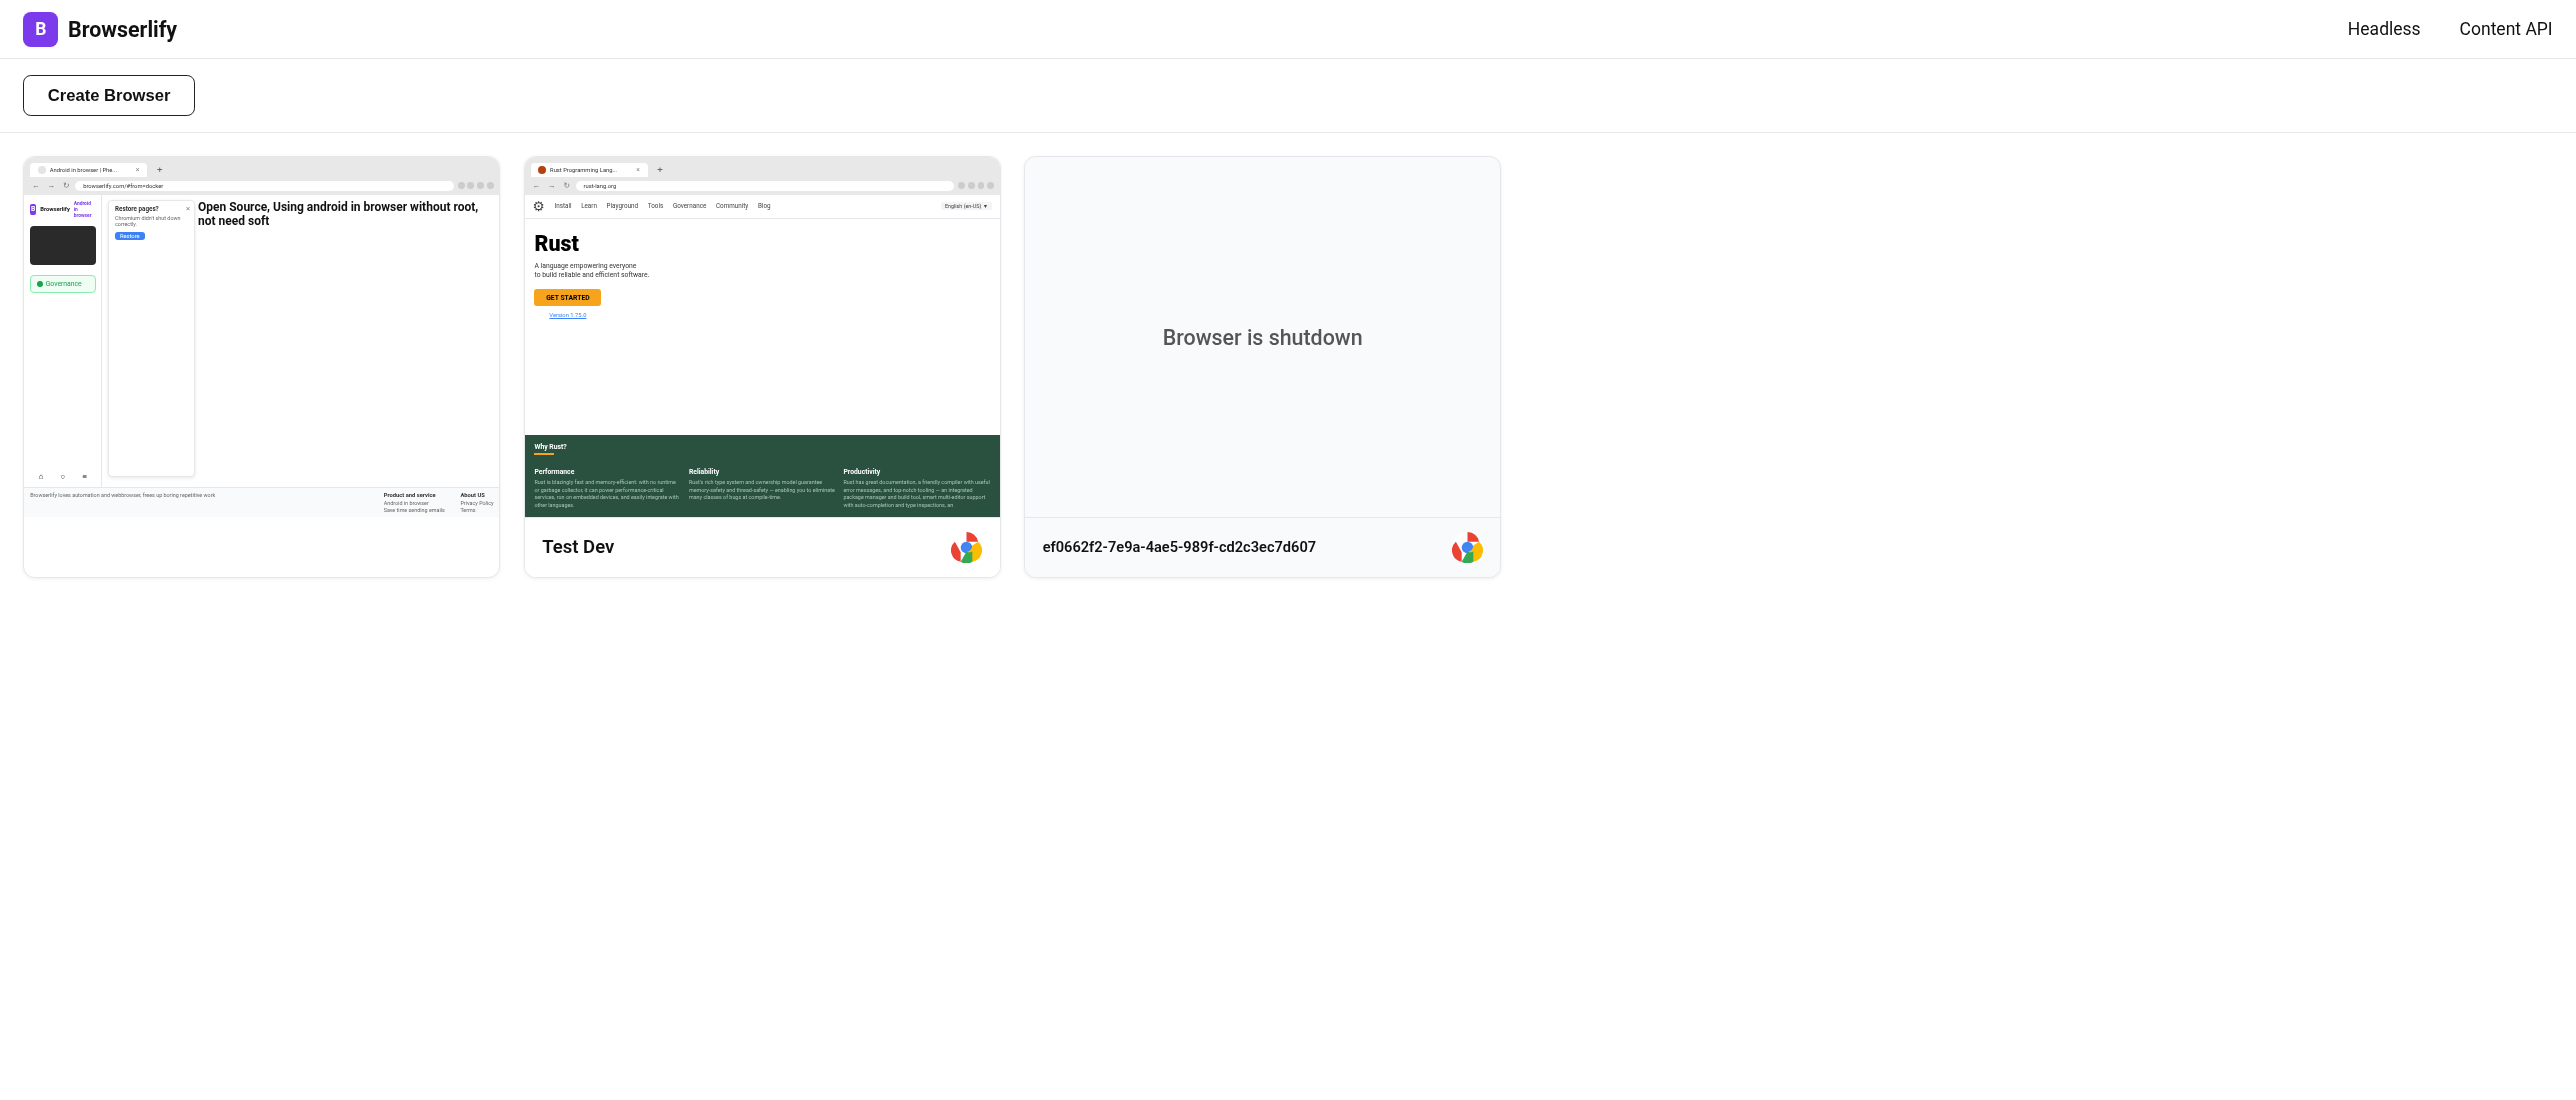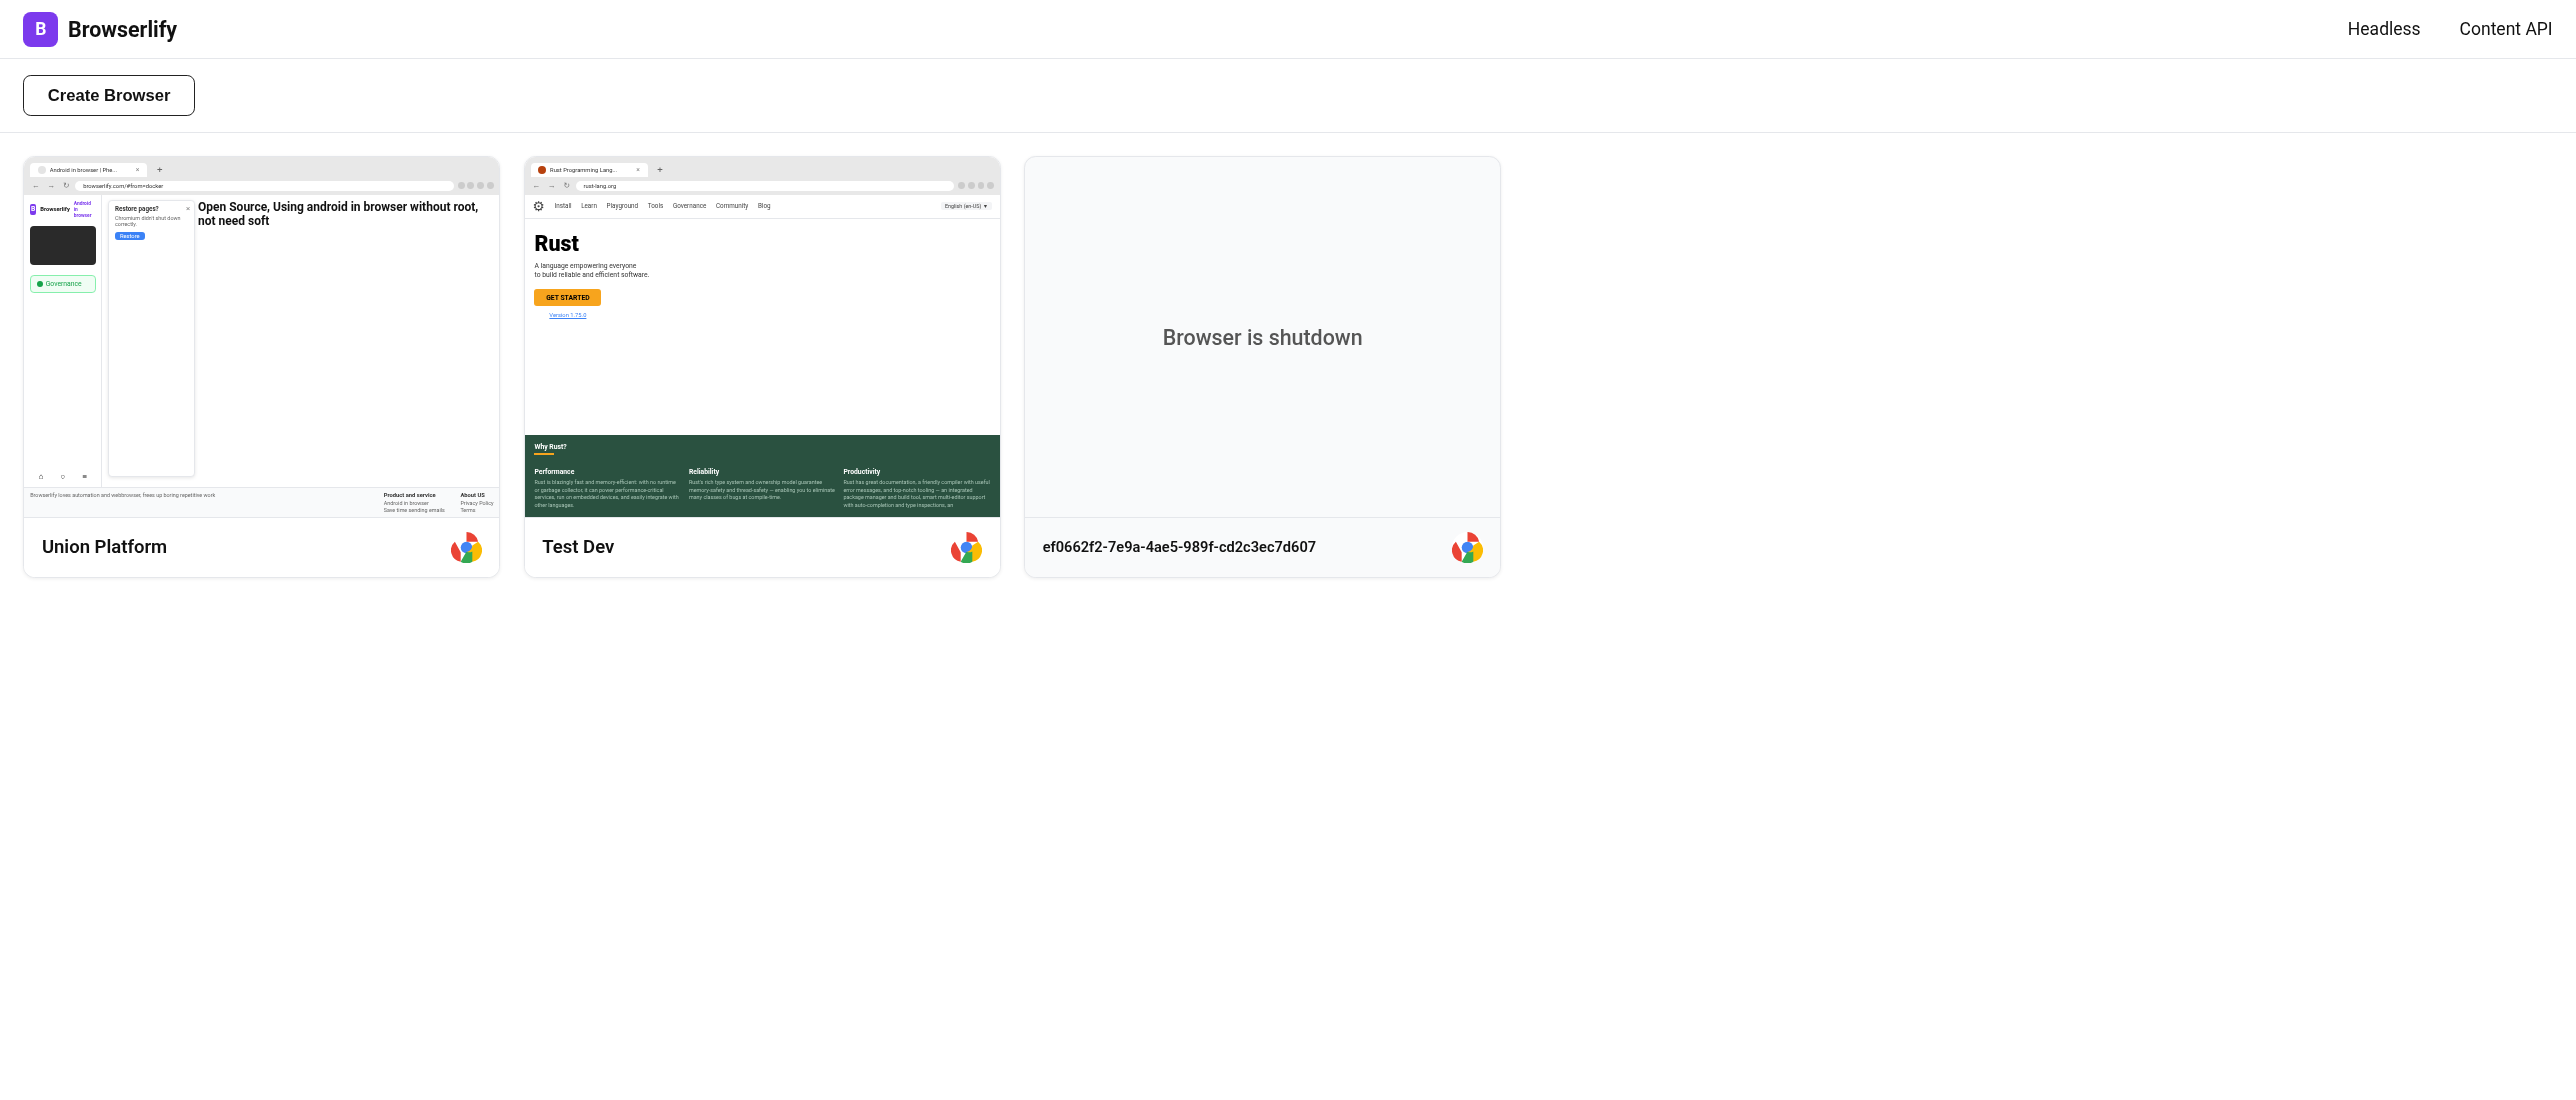--- a/index.html
+++ b/index.html
@@ -433,33 +433,20 @@
             <span style="font-size:5.4px;color:#666;">Android in browser</span>
             <span style="font-size:5.4px;color:#666;">Save time sending emails</span>
           </div>
           <div class="card1-footer-col">
             <span class="card1-footer-title">About US</span>
             <span style="font-size:5.4px;color:#666;">Privacy Policy</span>
             <span style="font-size:5.4px;color:#666;">Terms</span>
           </div>
         </div>
       </div>
-    </div>
-    <div class="browser-card-footer">
-      <span class="browser-card-name">Union Platform</span>
-      <svg class="chrome-icon" viewBox="0 0 32 32" xmlns="http://www.w3.org/2000/svg">
-        <circle cx="16" cy="16" r="16" fill="#fff"></circle>
-        <circle cx="16" cy="16" r="6" fill="#4285f4"></circle>
-        <path d="M16 10 h12 a12 12 0 0 0 -12 -10 z" fill="#ea4335"></path>
-        <path d="M28 10 h-12 a6 6 0 0 1 6 6 l6 10.4 a12 12 0 0 0 6 -16.4 z" fill="none"></path>
-        <path d="M28 10 a12 12 0 0 1 -6 20.8 l-6 -10.8 a6 6 0 0 0 6 -6 z" fill="#fbbc04"></path>
-        <path d="M22 30.8 a12 12 0 0 1 -12 0 l6 -10.8 a6 6 0 0 0 6 0 z" fill="#34a853"></path>
-        <path d="M10 30.8 a12 12 0 0 1 -6 -20.8 l6 10.8 a6 6 0 0 0 0 0 z" fill="#ea4335"></path>
-        <circle cx="16" cy="16" r="4.5" fill="#4285f4"></circle>
-      </svg>
     </div>
   </div>
 
   <div class="browser-card">
     <div class="browser-card-preview">
       <div class="mini-browser">
 
         <div class="mini-browser-topbar">
           <div class="mini-tab">
             <span class="mini-tab-dot" style="background:#b7410e;"></span>

